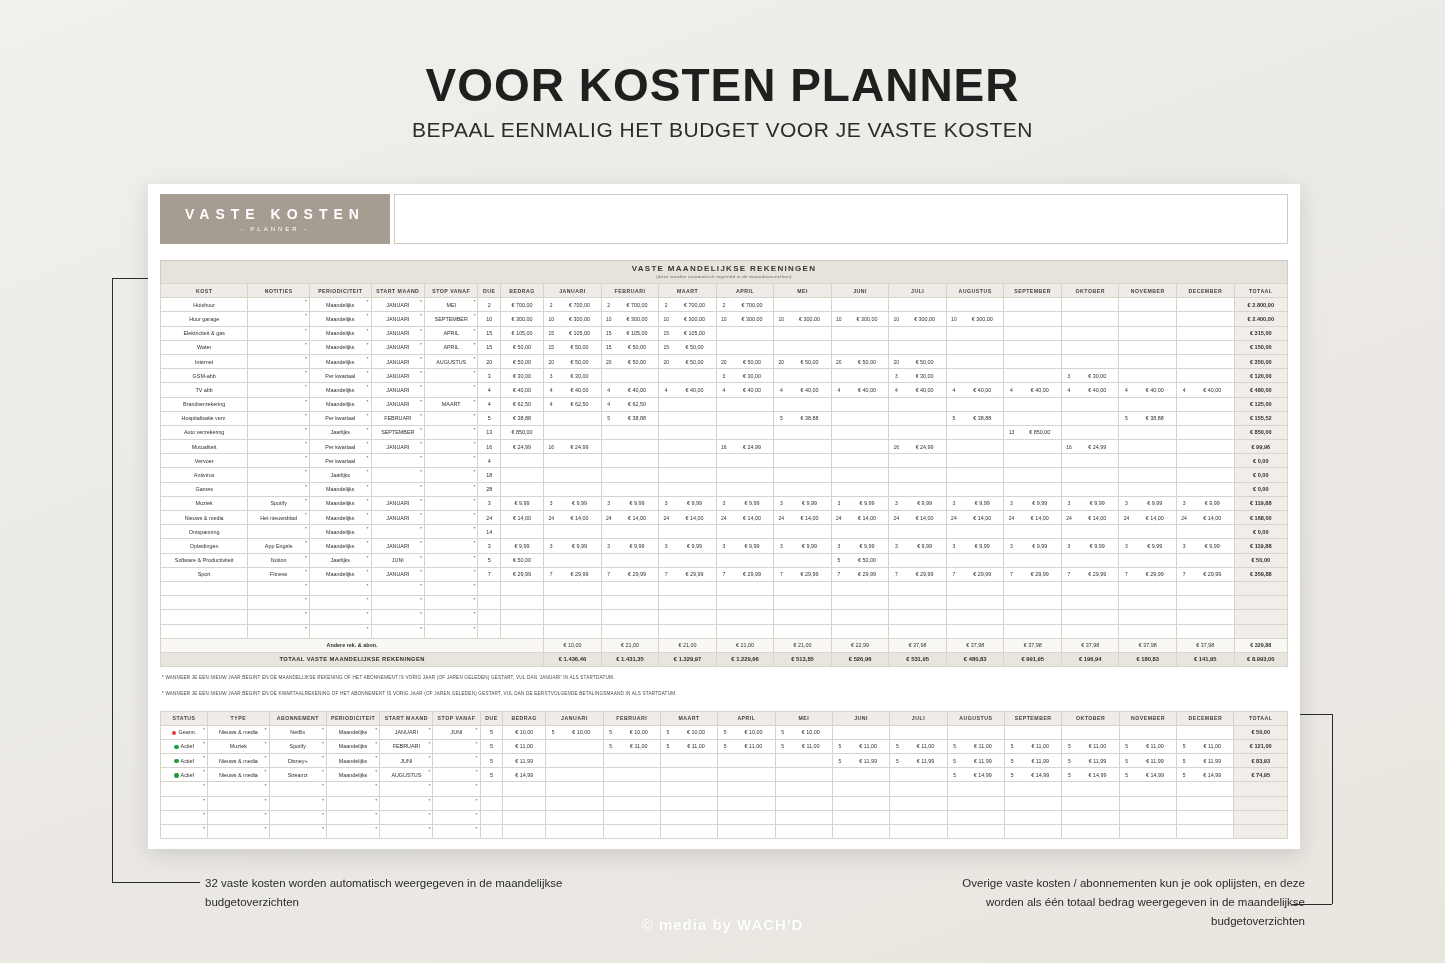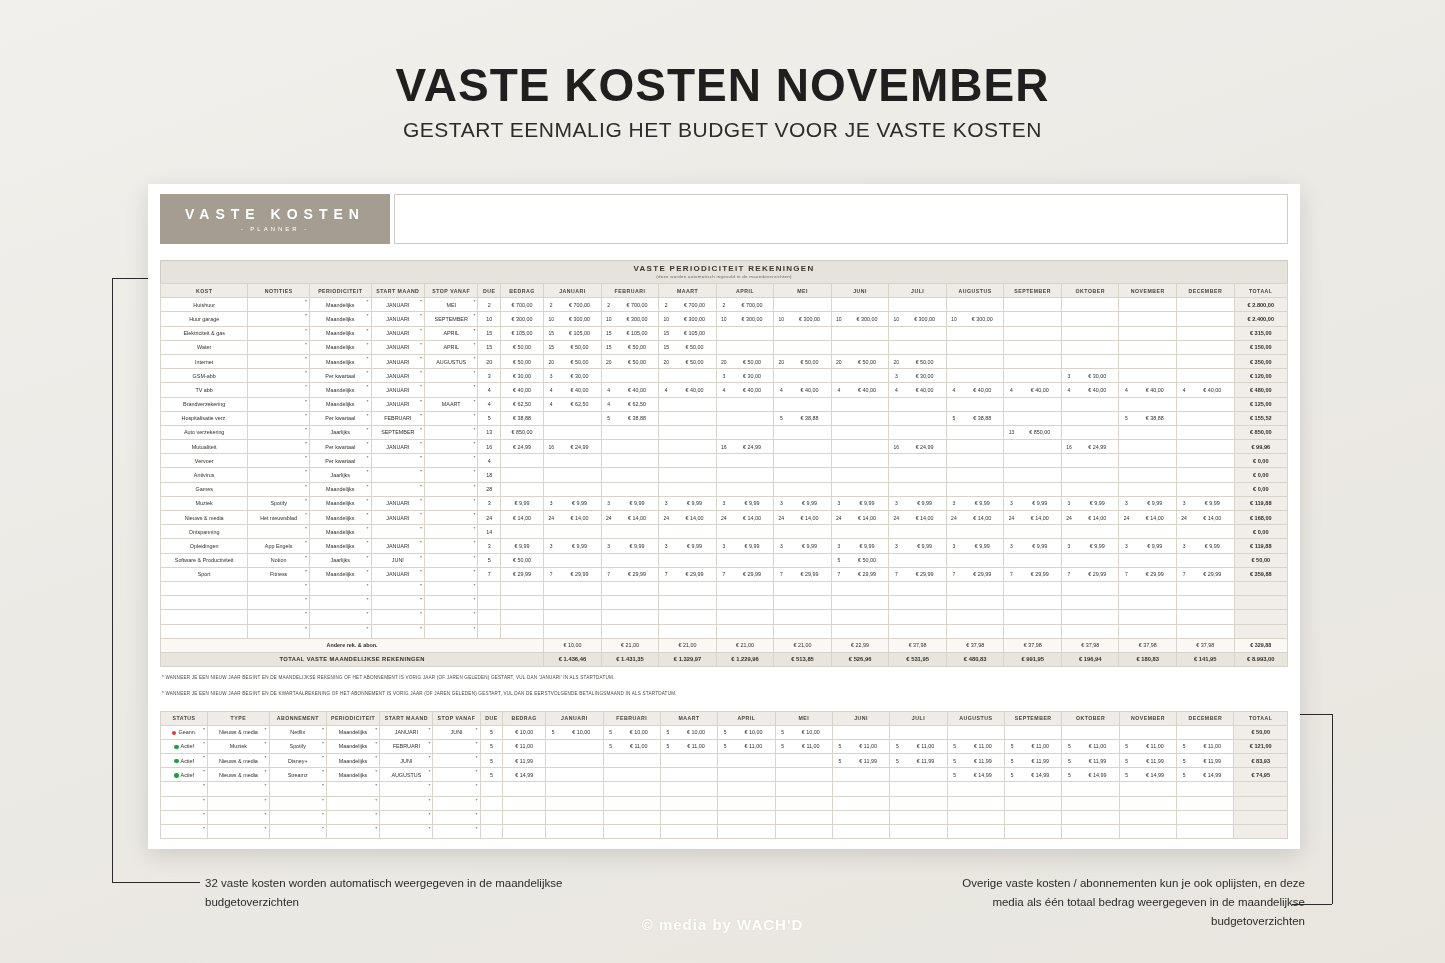--- a/index.html
+++ b/index.html
@@ -71,22 +71,22 @@
     position:absolute;left:0;width:100%;text-align:center;top:916px;
     font-size:15px;color:#ffffff;letter-spacing:1px;font-weight:600;
     text-shadow:0 0 2px rgba(0,0,0,.07);
   }
   
   .ln{position:absolute;background:#2b2b2b;}
 </style>
 </head>
 <body>
 
-<div class="page-title">VASTE KOSTEN NOVEMBER</div>
-<div class="page-sub">GESTART EENMALIG HET BUDGET VOOR JE VASTE KOSTEN</div>
+<div class="page-title">VOOR KOSTEN PLANNER</div>
+<div class="page-sub">BEPAAL EENMALIG HET BUDGET VOOR JE VASTE KOSTEN</div>
 
 <div class="ln" style="left:112px;top:278px;width:48px;height:1px;"></div>
 <div class="ln" style="left:112px;top:278px;width:1px;height:604px;"></div>
 <div class="ln" style="left:112px;top:882px;width:88px;height:1px;"></div>
 <div class="ln" style="left:1290px;top:714px;width:42px;height:1px;"></div>
 <div class="ln" style="left:1332px;top:714px;width:1px;height:190px;"></div>
 <div class="ln" style="left:1292px;top:904px;width:40px;height:1px;"></div>
 
 <div class="sheet">
   <div class="sheet-inner">
@@ -94,21 +94,21 @@
       <div class="brandbox">
         <div class="b1">VASTE KOSTEN</div>
         <div class="b2">- PLANNER -</div>
       </div>
       <div class="brandnote"></div>
     </div>
 
     <div style="height:16px;"></div>
 
     <div class="section-head">
-      <div class="t">VASTE PERIODICITEIT REKENINGEN</div>
+      <div class="t">VASTE MAANDELIJKSE REKENINGEN</div>
       <div class="s">(deze worden automatisch ingevuld in de maandoverzichten)</div>
     </div>
     <table class="grid">
       <colgroup>
         <col style="width:85px">
           <col style="width:60px">
           <col style="width:60px">
           <col style="width:52px">
         <col style="width:52px">
           <col style="width:22px">
@@ -2851,14 +2851,14 @@
               </div>
             </td>
             <td class="tot"></td>
           </tr>
         </tbody>
     </table>
   </div>
 </div>
 
 <div class="callout c-left">32 vaste kosten worden automatisch weergegeven in de maandelijkse budgetoverzichten</div>
-<div class="callout c-right">Overige vaste kosten / abonnementen kun je ook oplijsten, en deze media als één totaal bedrag weergegeven in de maandelijkse budgetoverzichten</div>
+<div class="callout c-right">Overige vaste kosten / abonnementen kun je ook oplijsten, en deze worden als één totaal bedrag weergegeven in de maandelijkse budgetoverzichten</div>
 <div class="made">© media by WACH'D</div>
 
 </body></html>

